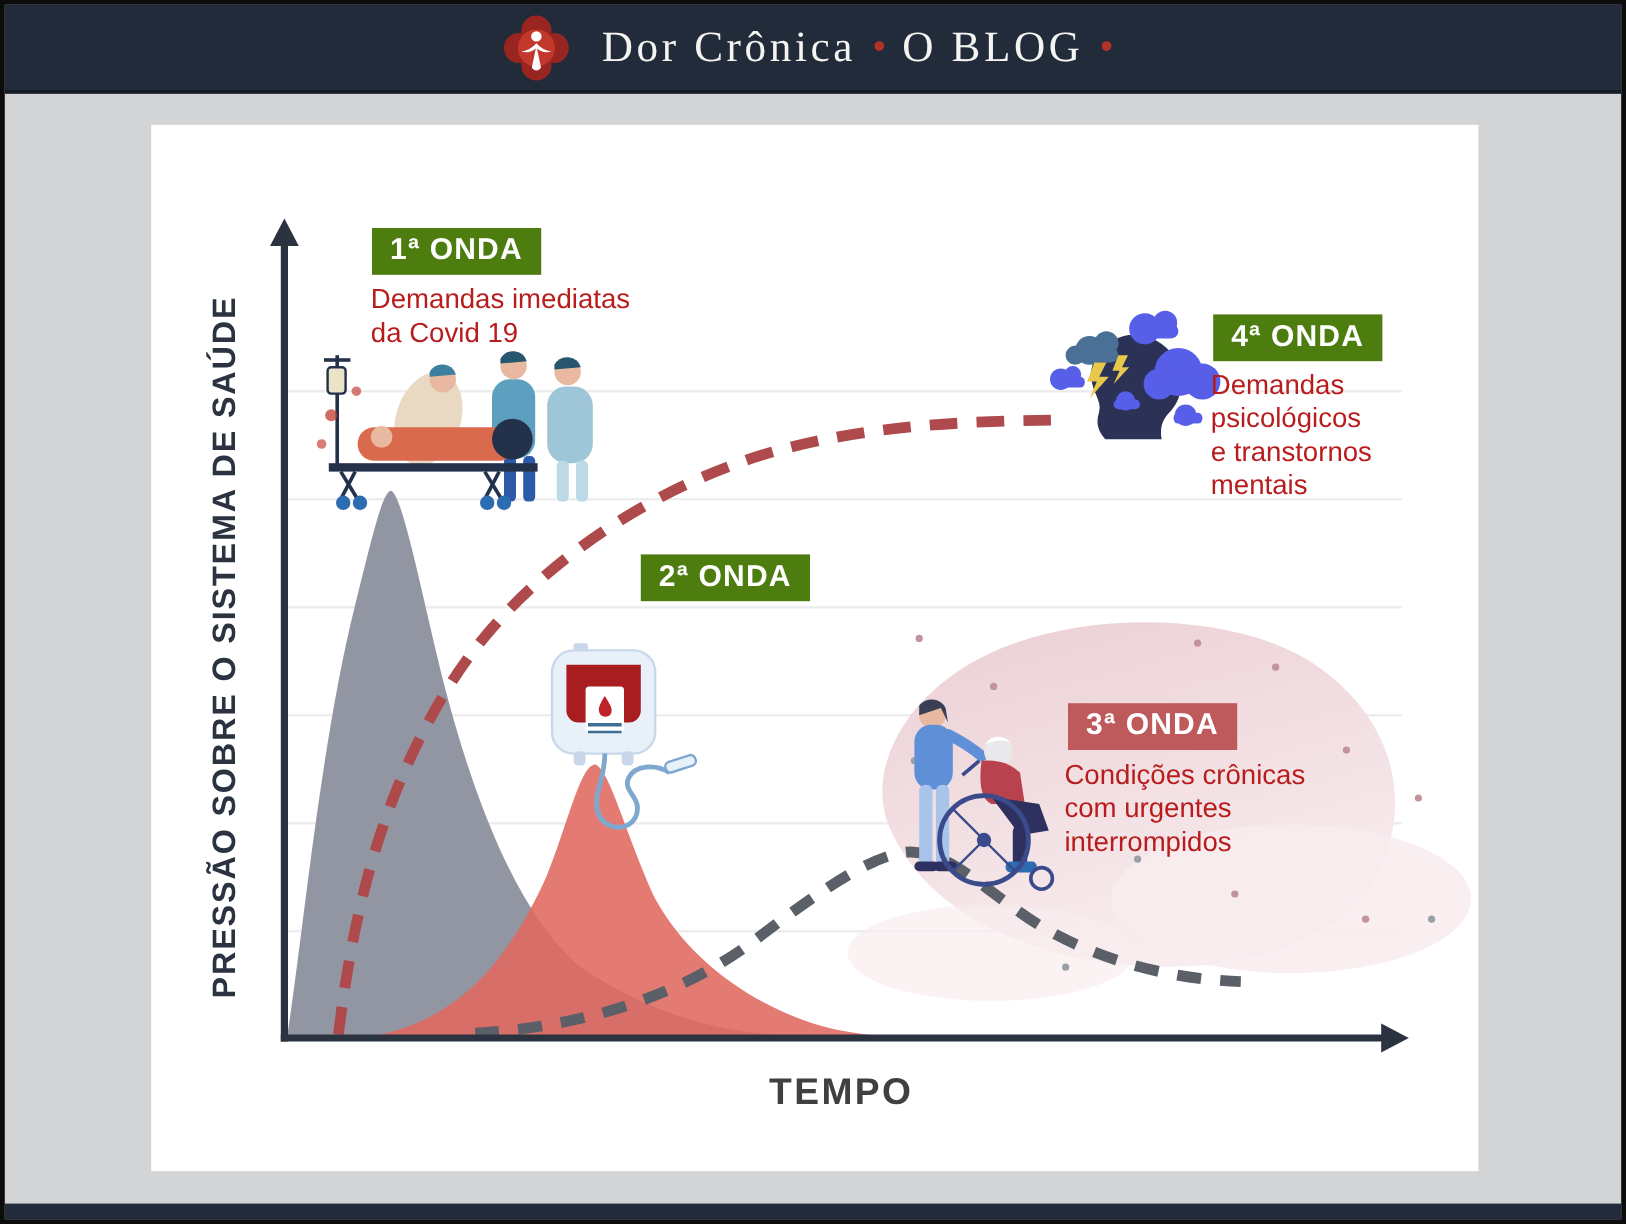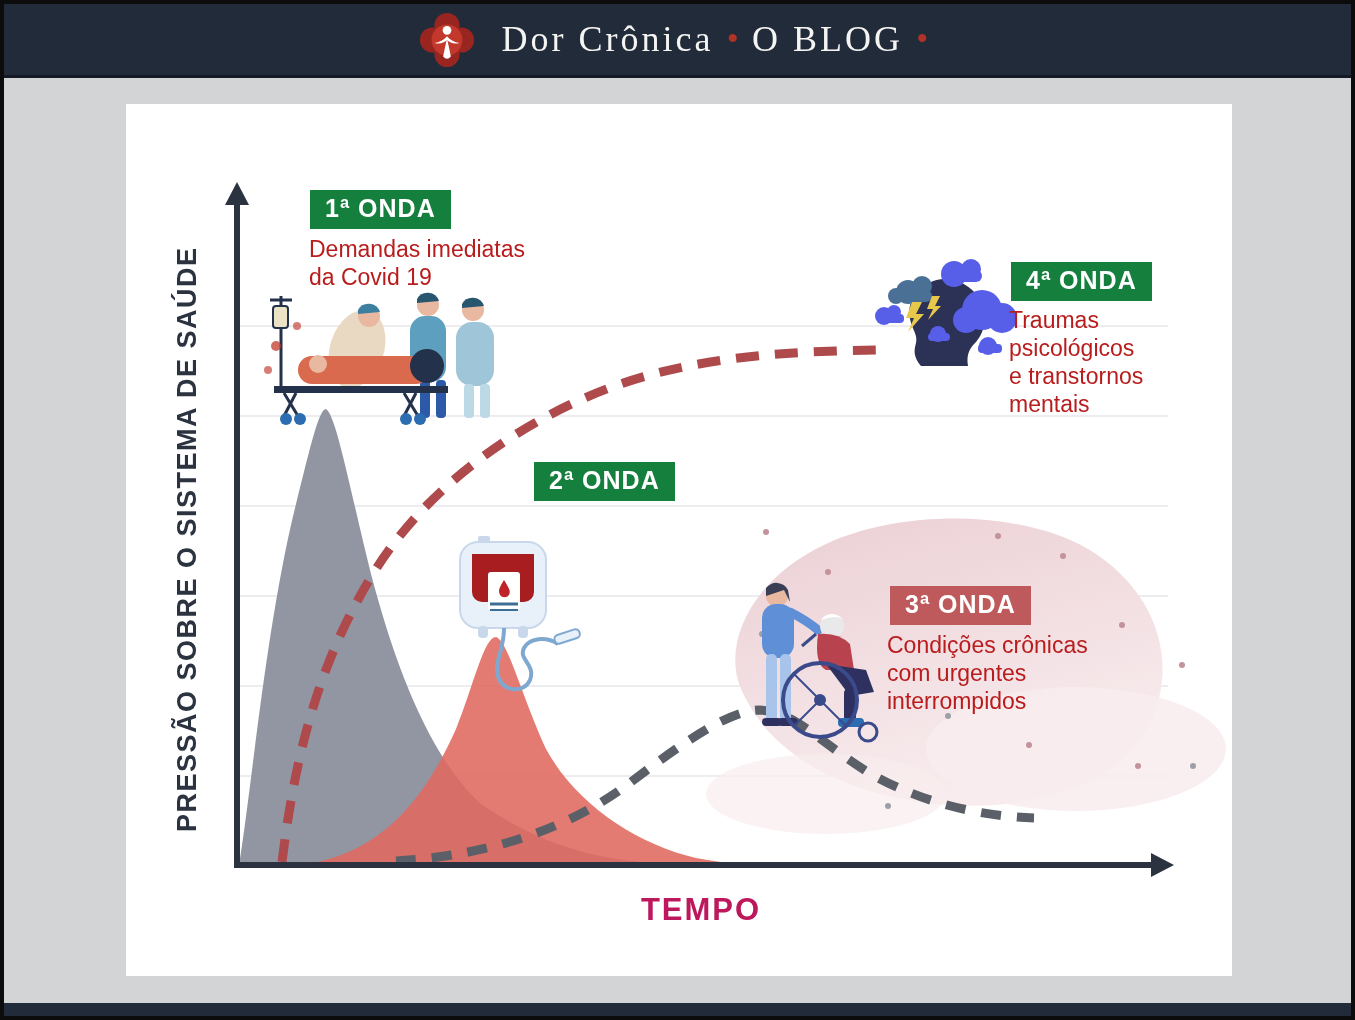--- a/index.html
+++ b/index.html
@@ -24,25 +24,25 @@
   
   .card{ position:absolute; left:122px; top:100px; width:1106px; height:872px; background:#ffffff; }
   .chart-svg{ position:absolute; left:0; top:0; width:1106px; height:872px; }
 
   
   .y-axis-label{ position:absolute; left:38px; top:110px; height:650px; width:46px;
       writing-mode:vertical-rl; transform:rotate(180deg);
       display:flex; align-items:center; justify-content:center;
       font-size:27px; font-weight:800; letter-spacing:1.5px; color:#2b3240; white-space:nowrap; }
   .x-axis-label{ position:absolute; left:455px; top:788px; width:240px; text-align:center;
-      font-size:31px; font-weight:800; letter-spacing:2px; color:#be185d; }
+      font-size:31px; font-weight:800; letter-spacing:2px; color:#404040; }
 
   
   .badge{ position:absolute; display:inline-block; padding:4px 15px 6px 15px;
-      background:#15803d; color:#fff; font-size:25px; font-weight:800; letter-spacing:1px; white-space:nowrap; }
+      background:#4d7c0f; color:#fff; font-size:25px; font-weight:800; letter-spacing:1px; white-space:nowrap; }
   .badge.rose{ background:#bf5a5c; }
   .desc{ position:absolute; font-size:23px; line-height:28px; color:#b91c1c; white-space:pre-line; }
 
   .b1{ left:184px; top:86px; }  .d1{ left:183px; top:131px; }
   .b2{ left:408px; top:358px; } .d2{ left:406px; top:403px; }
   .b3{ left:764px; top:482px;text-align:right; } .d3{ left:761px; top:527px; }
   .b4{ left:885px; top:158px; } .d4{ left:883px; top:202px; }
 </style>
 </head>
 <body>
@@ -246,20 +246,20 @@
 da Covid 19</div>
 
     <div class="badge b2">2ª ONDA</div>
 
     <div class="badge rose b3">3ª ONDA</div>
     <div class="desc d3">Condições crônicas
 com urgentes
 interrompidos</div>
 
     <div class="badge b4">4ª ONDA</div>
-    <div class="desc d4">Traumas
+    <div class="desc d4">Demandas
 psicológicos
 e transtornos
 mentais</div>
   </div>
 
   <div class="footer-strip"></div>
 </div>
 
 </body></html>

